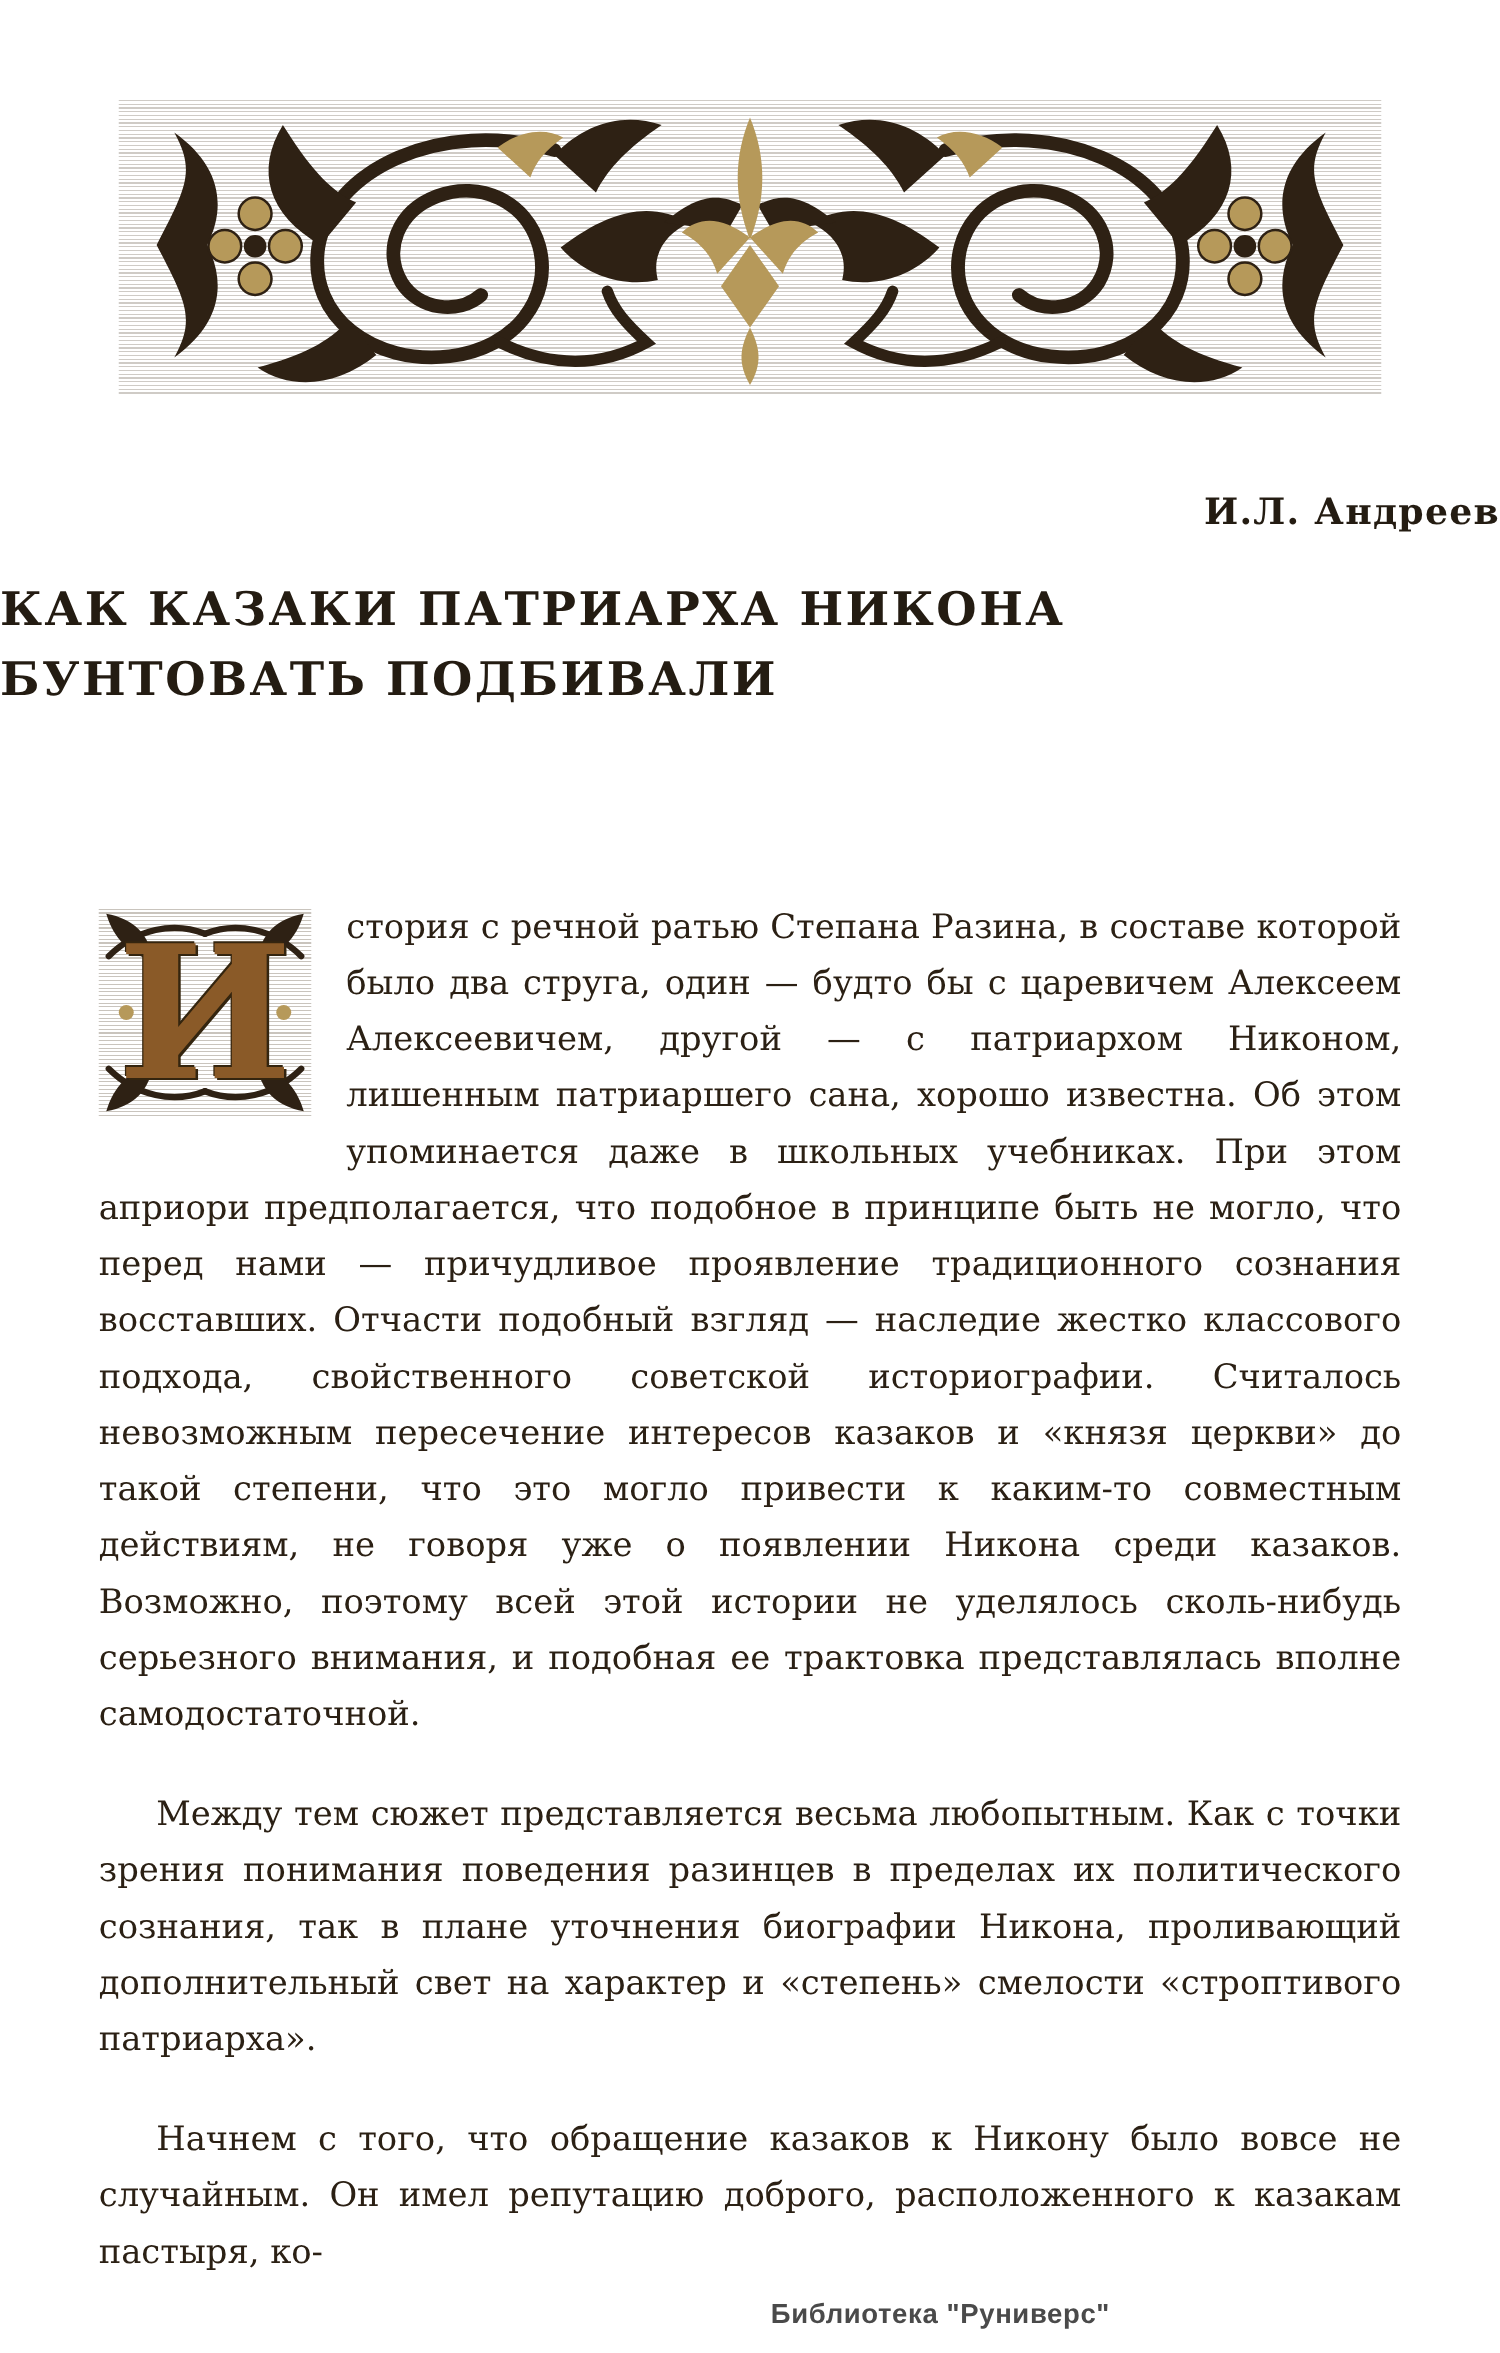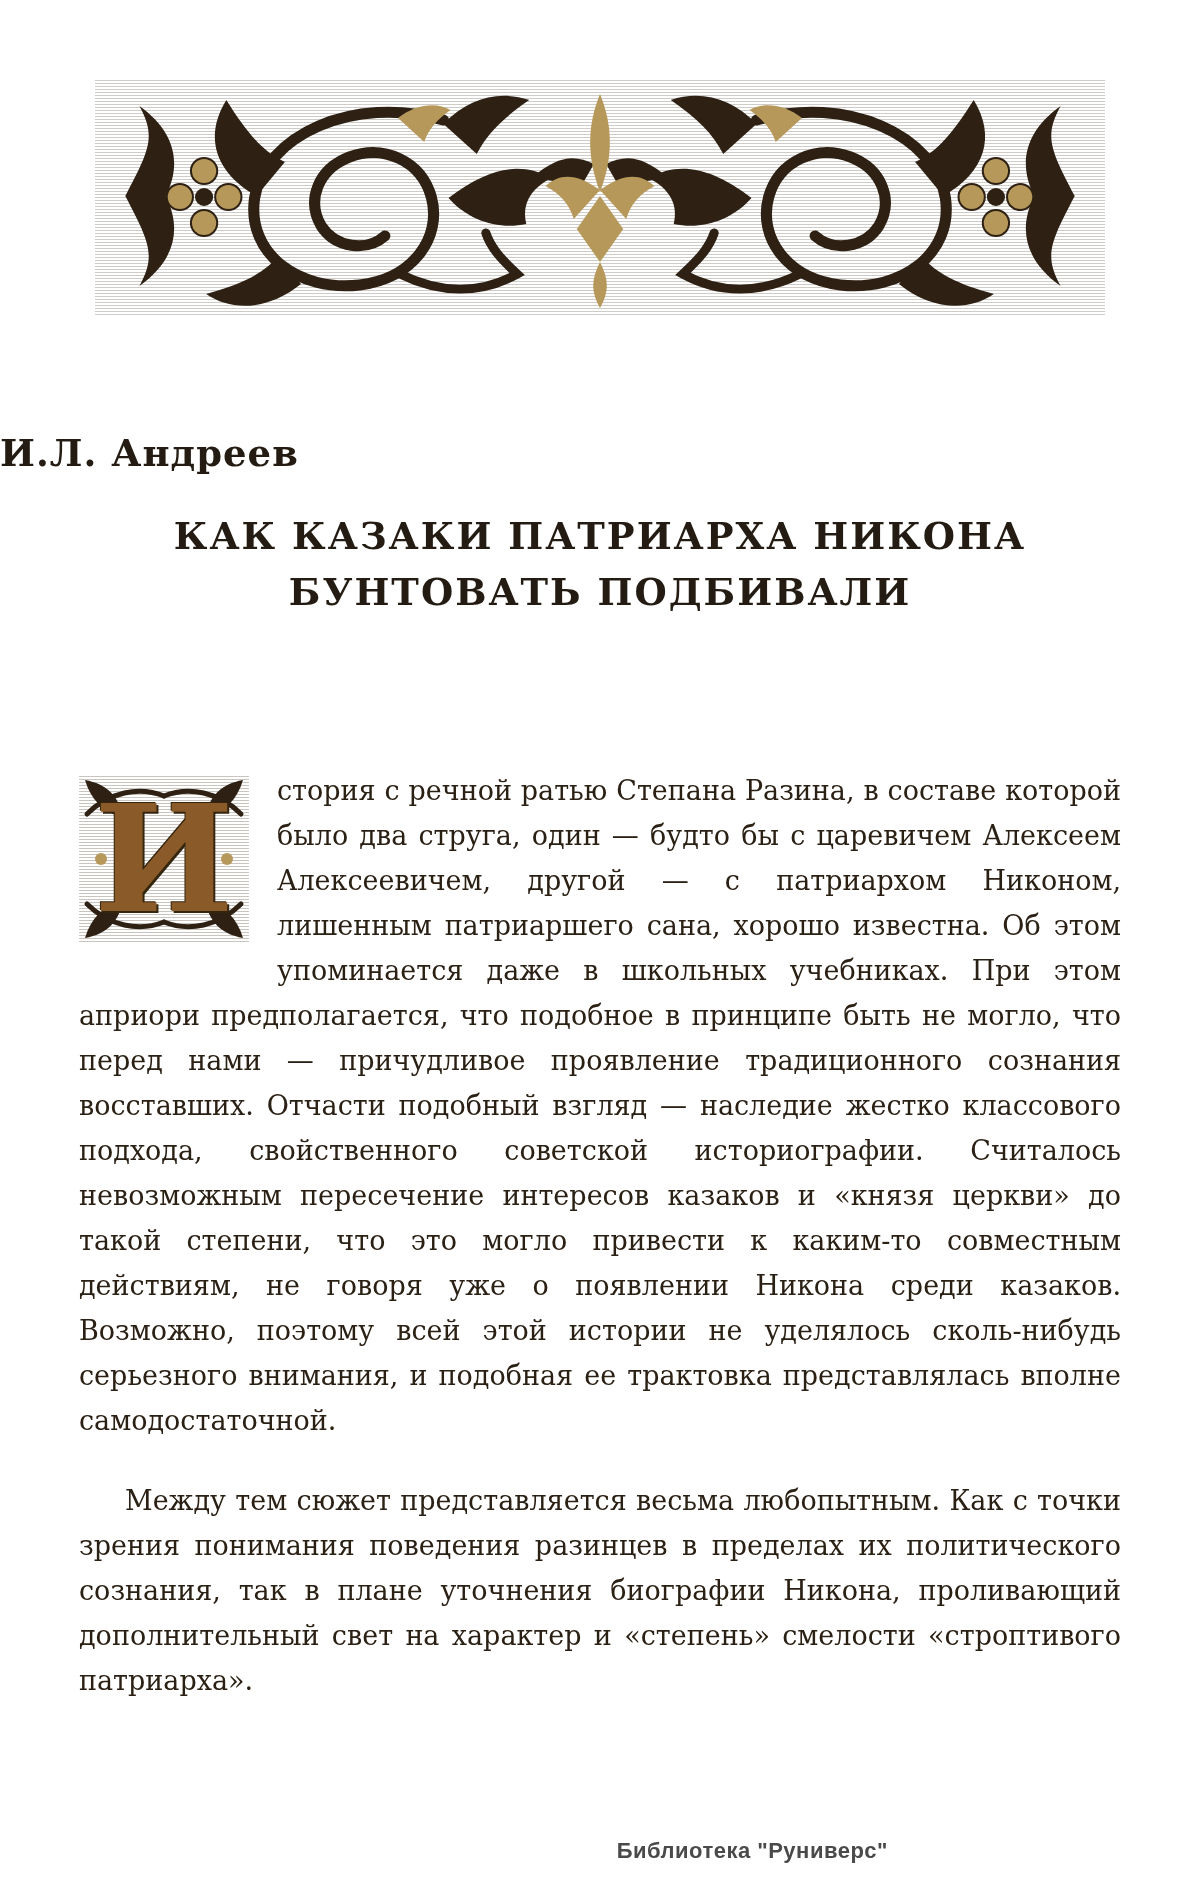--- a/index.html
+++ b/index.html
@@ -17,30 +17,30 @@
   .ornament-band {
     position:relative;
     width:1010px; height:238px;
     margin:78px auto 0;
     background: repeating-linear-gradient(180deg, #ffffff 0 2px, #cfcbc6 2px 3px);
   }
   .ornament-band svg { position:absolute; left:0; top:0; width:100%; height:100%; }
 
   
   .author {
-    margin-top:115px;
-    text-align:left;
-    font-size:37px;
+    margin-top:76px;
+    text-align:right;
+    font-size:29px;
     font-weight:bold;
     letter-spacing:1px;
     color:#241c12;
   }
   .title {
     margin-top:34px;
-    text-align:center;
+    text-align:left;
     font-weight:bold;
     font-size:37px;
     line-height:1.5;
     letter-spacing:2px;
     color:#241c12;
   }
 
   
   .body-text {
     width:1042px;
@@ -154,17 +154,18 @@
         </g>
         <g fill="#b6995a">
           <circle cx="22" cy="85" r="6"></circle>
           <circle cx="148" cy="85" r="6"></circle>
         </g>
       </svg>
       <span class="dropcap-letter">И</span>
     </div>
     <p>стория с речной ратью Степана Разина, в составе которой было два струга, один — будто бы с царевичем Алексеем Алексеевичем, другой — с патриархом Никоном, лишенным патриаршего сана, хорошо известна. Об этом упоминается даже в школьных учебниках. При этом априори предполагается, что подобное в принципе быть не могло, что перед нами — причудливое проявление традиционного сознания восставших. Отчасти подобный взгляд — наследие жестко классового подхода, свойственного советской историографии. Считалось невозможным пересечение интересов казаков и «князя церкви» до такой степени, что это могло привести к каким-то совместным действиям, не говоря уже о появлении Никона среди казаков. Возможно, поэтому всей этой истории не уделялось сколь-нибудь серьезного внимания, и подобная ее трактовка представлялась вполне самодостаточной.</p>
     <p class="indent">Между тем сюжет представляется весьма любопытным. Как с точки зрения понимания поведения разинцев в пределах их политического сознания, так в плане уточнения биографии Никона, проливающий дополнительный свет на характер и «степень» смелости «строптивого патриарха».</p>
+    <p class="indent">Начнем с того, что обращение казаков к Никону было вовсе не случайным. Он имел репутацию доброго, расположенного к казакам пастыря, ко-</p>
   </div>
 
   <div class="footer">Библиотека "Руниверс"</div>
 
 </div>
 
 </body></html>

